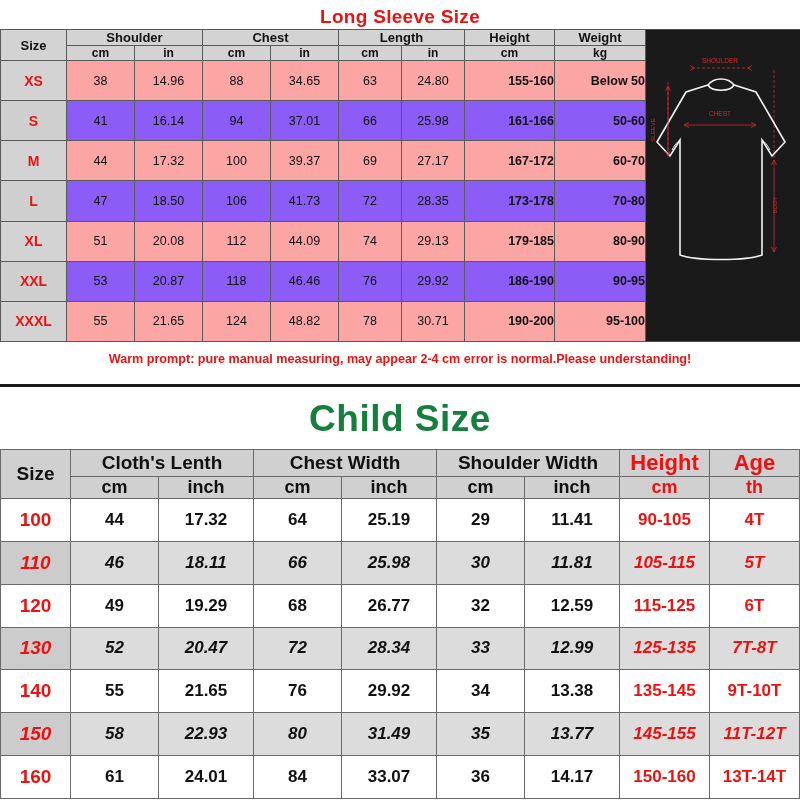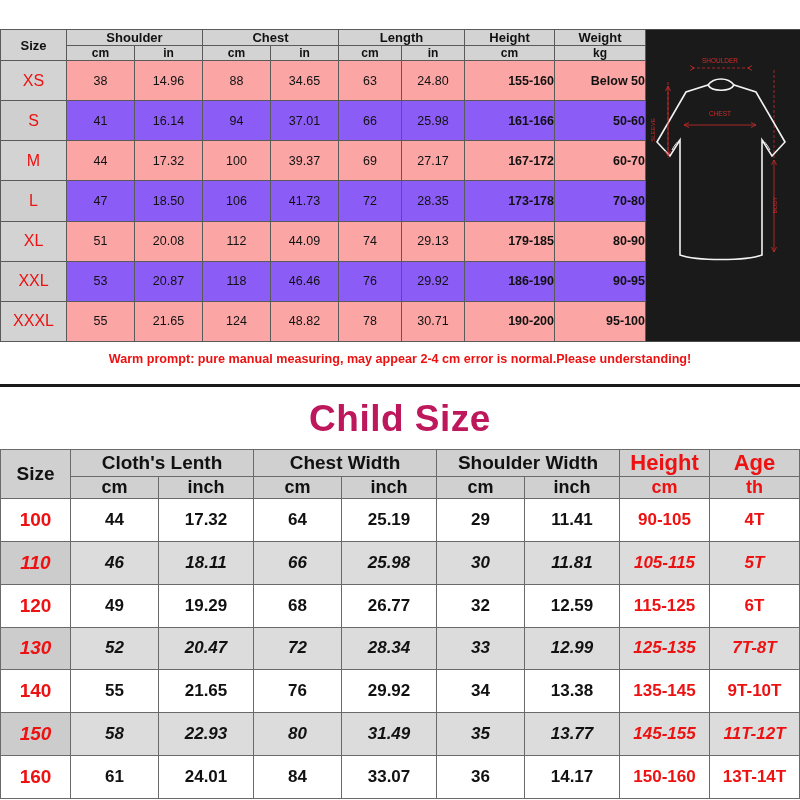--- a/index.html
+++ b/index.html
@@ -59,22 +59,22 @@
     background: #d3d3d3;
     font-weight: bold;
     font-size: 13px;
   }
   table.adult thead td.unit {
     font-weight: bold;
     font-size: 12px;
   }
   table.adult td.sizecell {
     color: #ee1111;
-    font-weight: normal;
-    font-size: 16px;
+    font-weight: bold;
+    font-size: 14px;
     background: #d3d3d3;
   }
   table.adult tbody tr.odd td { background: #fca5a5; }
   table.adult tbody tr.even td { background: #8b5cf6; }
   table.adult tbody tr.odd td.sizecell { background: #d3d3d3; }
   table.adult tbody tr.even td.sizecell { background: #cfcfcf; }
   table.adult td.bold { font-weight: bold; text-align: right; }
 
   .adult-figure {
     width: 155px;
@@ -105,21 +105,21 @@
   .child-section {
     position: absolute;
     left: 0; top: 384px;
     width: 800px;
     height: 416px;
     border-top: 3px solid #1a1a1a;
     background: #fff;
   }
   .child-title {
     text-align: center;
-    color: #be185d;
+    color: #15803d;
     font-size: 37px;
     font-weight: bold;
     height: 62px;
     line-height: 64px;
     letter-spacing: .5px;
   }
   table.child {
     border-collapse: collapse;
     table-layout: fixed;
     width: 800px;
@@ -147,20 +147,21 @@
   table.child td.sizecell { color: #ee1111; font-size: 19px; background: #d0d0d0; }
   table.child tbody tr.even td.sizecell { background: #cccccc; }
   table.child td.redtext { color: #ee1111; }
 </style>
 </head>
 <body>
 
 <div id="page">
 
   <div class="adult-section">
+    <div class="adult-title">Long Sleeve Size</div>
 
     <div class="adult-body">
       <table class="adult">
         <colgroup>
           <col style="width:66px">
           <col style="width:68px">
             <col style="width:68px">
           <col style="width:68px">
             <col style="width:68px">
           <col style="width:63px">

